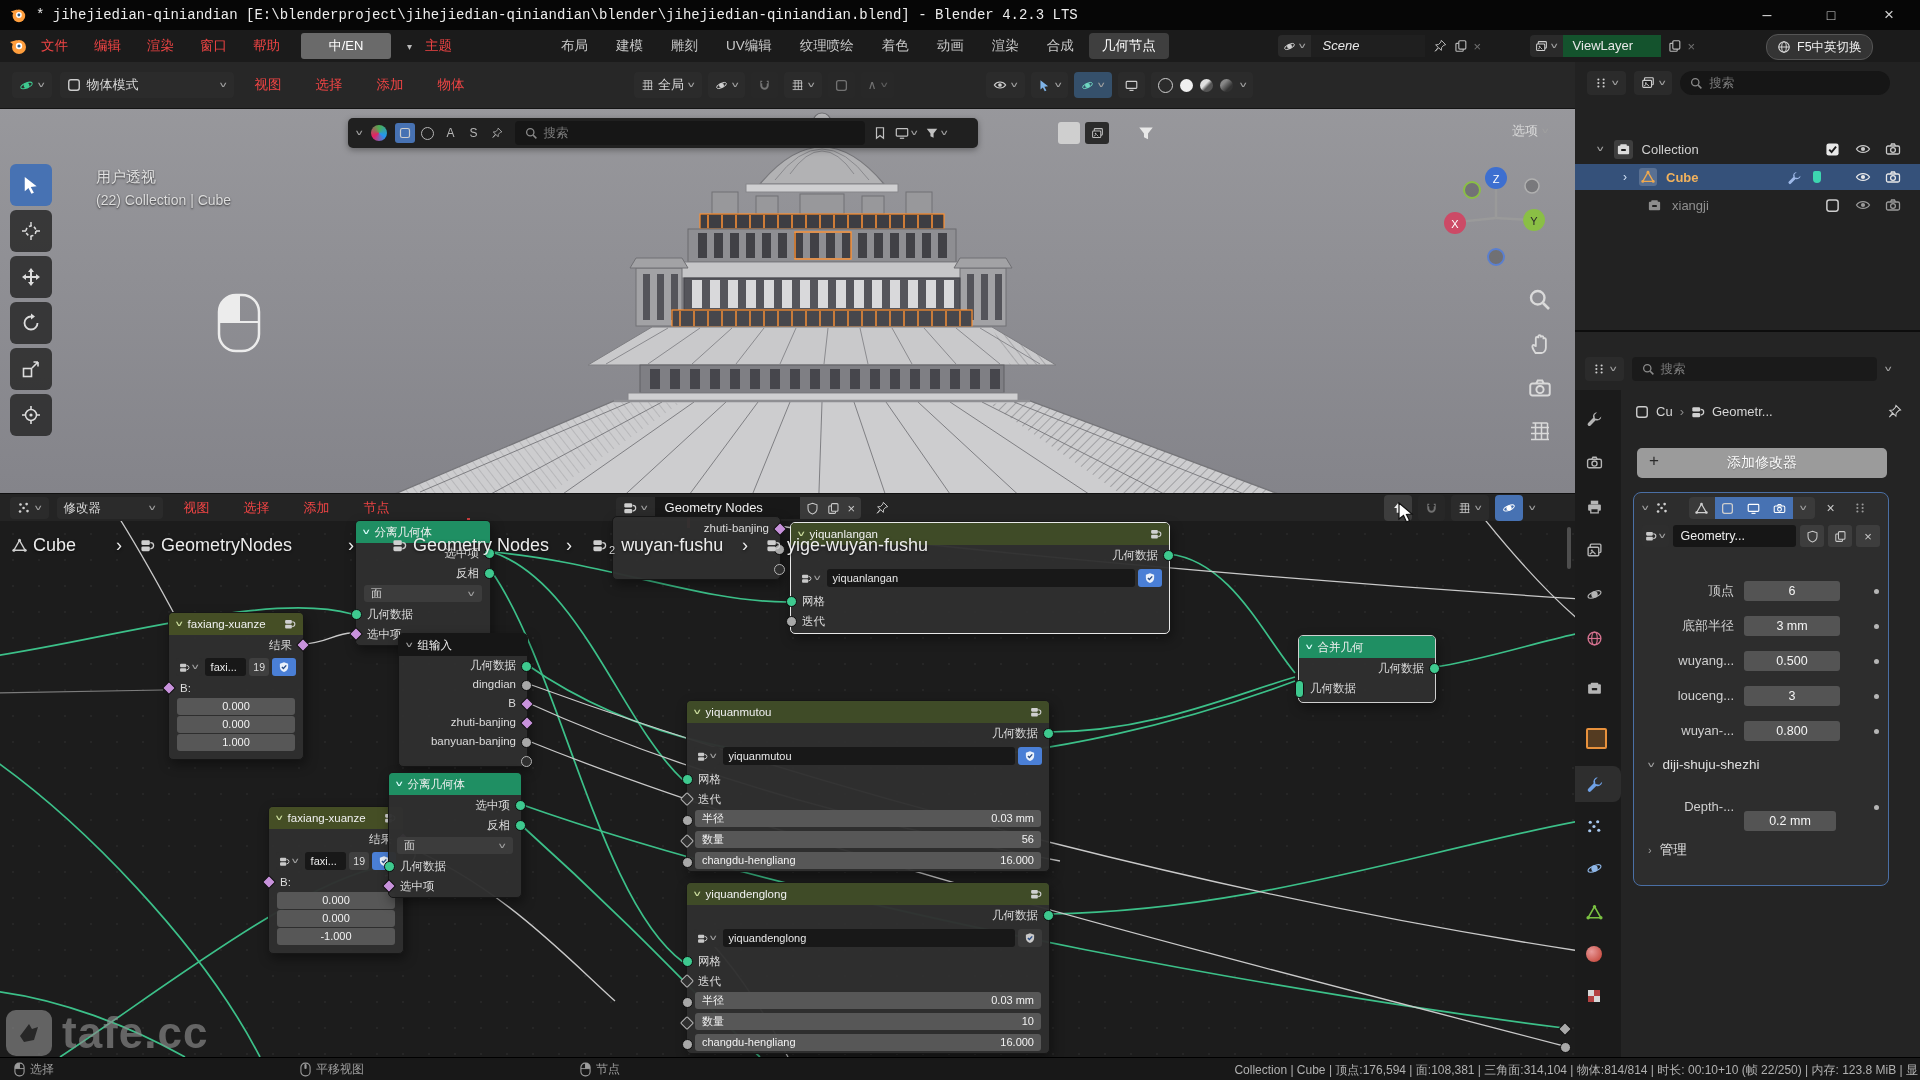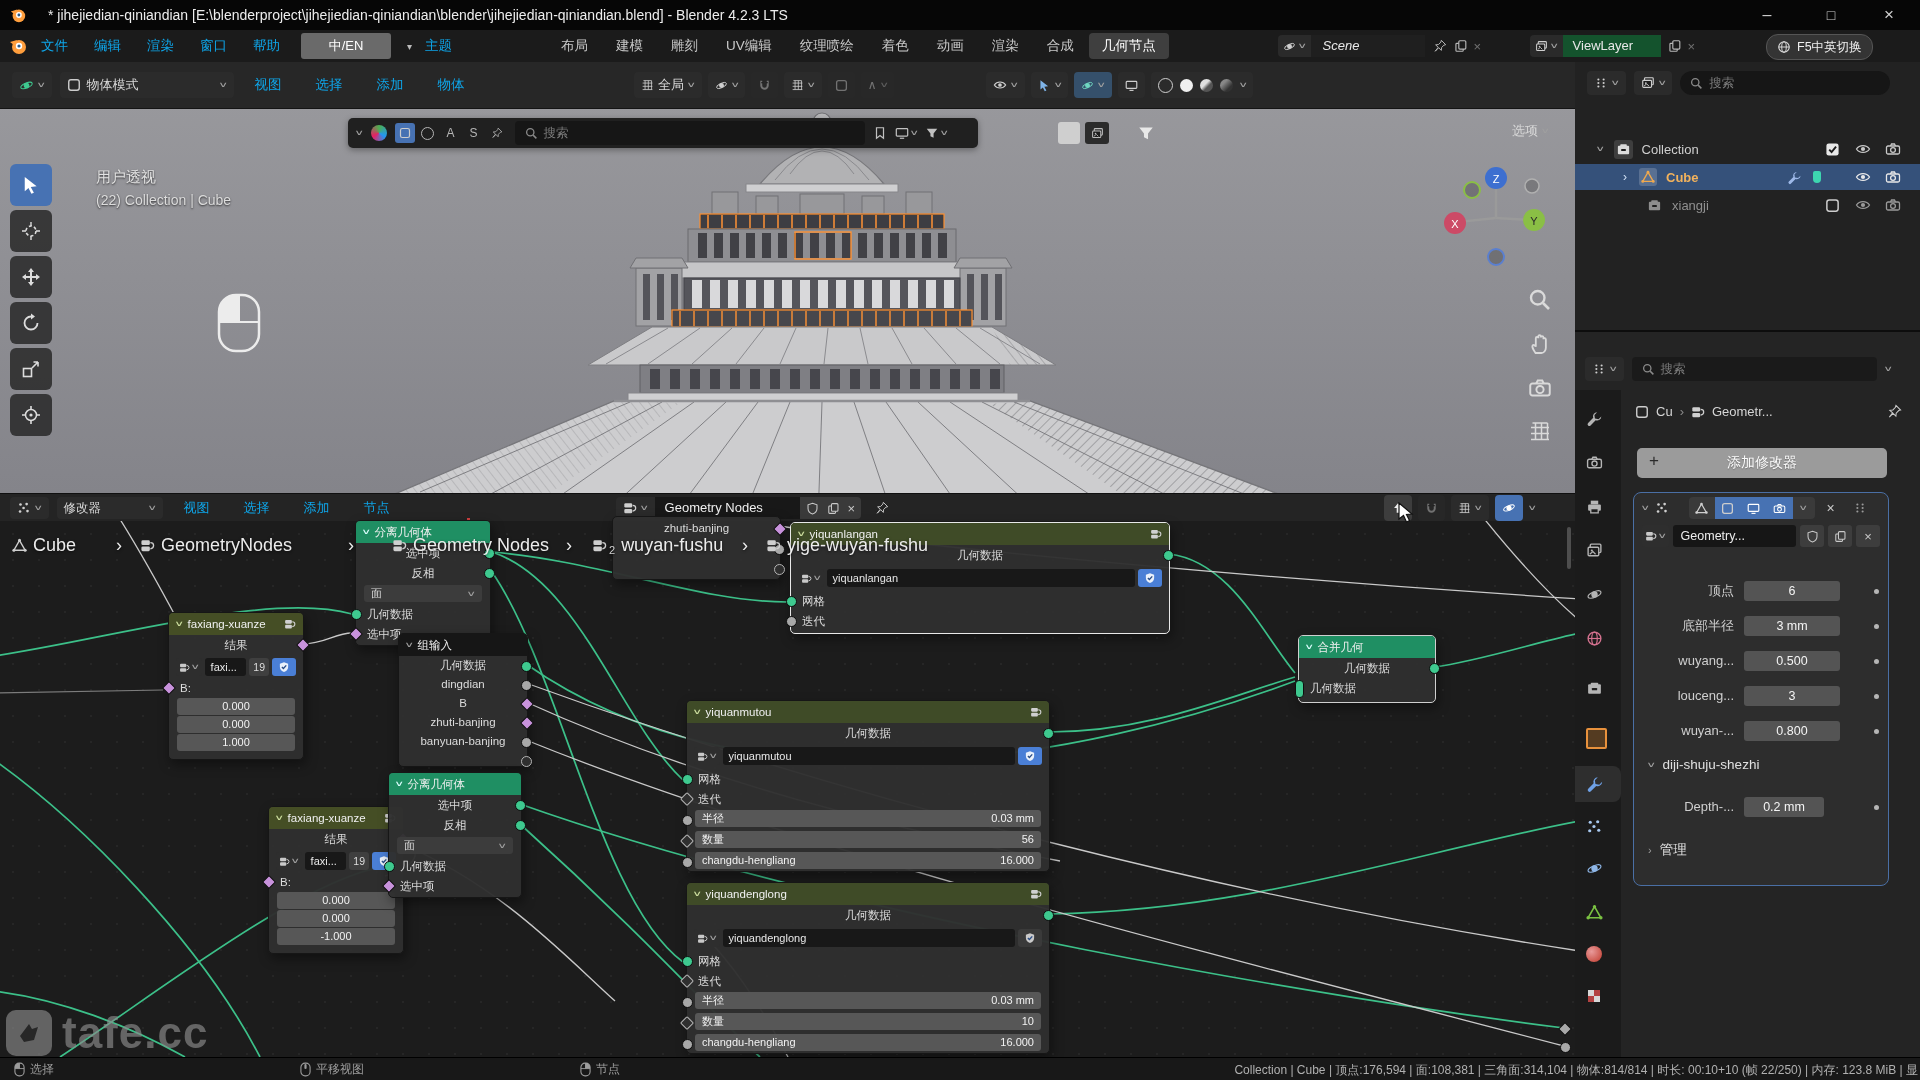--- a/index.html
+++ b/index.html
@@ -1,37 +1,37 @@
 <!DOCTYPE html>
 <html><head>
 <meta charset="utf-8">
 <style>
   html,body{margin:0;padding:0;background:#000;}
   #root{position:relative;width:1920px;height:1080px;overflow:hidden;background:#1d1d1d;
         font-family:"Liberation Sans","DejaVu Sans",sans-serif;color:#d6d6d6;-webkit-font-smoothing:antialiased;}
   .abs{position:absolute;}
   .flex{display:flex;align-items:center;}
   .chev{font-size:9px;color:#9f9f9f;display:inline-block;transform:scaleX(1.5) scaleY(.8);}
-  .menu-item{padding:0 13px;font-size:13.5px;color:#0ea5e9;}
+  .menu-item{padding:0 13px;font-size:13.5px;color:#ef4444;}
   .tab{padding:0 13px;font-size:13.5px;color:#c9c9c9;height:26px;line-height:26px;border-radius:4px;}
   .tab.active{background:#3f3f3f;color:#fff;}
   .hbtn{background:#2b2b2b;border-radius:4px;display:flex;align-items:center;gap:4px;padding:0 7px;height:26px;font-size:13px;color:#d8d8d8;}
   .dim{opacity:.45;}
   
   #nodecanvas{background:#1c1c1c;background-image:radial-gradient(#262626 1px,transparent 1px);background-size:26px 26px;}
   .node{position:absolute;background:rgba(47,47,47,.97);border:1px solid #161616;border-radius:5px;
         box-shadow:2px 5px 12px rgba(0,0,0,.4);font-size:11.5px;color:#dcdcdc;}
   .node.sel{border:1.5px solid #e8e8e8;}
   .nhd{height:22px;display:flex;align-items:center;gap:5px;padding:0 7px;border-radius:4px 4px 0 0;font-size:11.5px;color:#f0f0f0;white-space:nowrap;overflow:hidden;}
   .hd-green{background:#1f8f63;}
   .hd-olive{background:#454e25;}
   .hd-olive2{background:#3f4b27;}
   .hd-dark{background:#161616;}
   .nrow{position:relative;height:20px;line-height:20px;padding:0 11px;white-space:nowrap;}
-  .nrow.r{text-align:center;}
+  .nrow.r{text-align:right;}
   .sock{position:absolute;width:9px;height:9px;border-radius:50%;border:1px solid #0e0e0e;top:5px;}
   .sock.l{left:-5px;}.sock.r{right:-5px;}
   .sock.dia{width:8px;height:8px;border-radius:1.5px;transform:rotate(45deg);}
   .sg{background:#3ec98f;}.sgr{background:#a8a8a8;}.sp{background:#c892dc;}
   .sopen{background:#2f2f2f;border-color:#b5b5b5;}
   .nfield{margin:1px 8px;background:#575757;border-radius:3px;height:17px;line-height:17px;font-size:11px;color:#f2f2f2;display:flex;justify-content:space-between;padding:0 7px;}
   .nfield.center{justify-content:center;}
   .ndd{margin:2px 8px;background:#3c3c3c;border-radius:3px;height:17px;line-height:17px;font-size:11px;color:#ddd;display:flex;justify-content:space-between;padding:0 7px;}
   .nname{display:flex;gap:3px;margin:2px 7px;height:20px;align-items:center;}
   .nname .fld{flex:1;background:#181818;border-radius:3px;height:18px;line-height:18px;padding:0 6px;color:#e8e8e8;font-size:11px;overflow:hidden;white-space:nowrap;}
@@ -199,21 +199,21 @@
       </symbol>
   </defs>
 </svg>
 
 <div id="root">
 
   <div class="abs flex" style="left:0;top:0;width:1920px;height:30px;background:#060606;">
     <svg class="ic" width="18" height="18" style="margin-left:9px">
         <use href="#sy-blender"></use>
       </svg>
-    <span style="margin-left:21px;font-size:14px;color:#ededed;">* jihejiedian-qiniandian [E:\blenderproject\jihejiedian-qiniandian\blender\jihejiedian-qiniandian.blend] - Blender 4.2.3 LTS</span>
+    <span style="margin-left:9px;font-size:14px;color:#ededed;font-family:Liberation Mono, monospace;">* jihejiedian-qiniandian [E:\blenderproject\jihejiedian-qiniandian\blender\jihejiedian-qiniandian.blend] - Blender 4.2.3 LTS</span>
     <span style="position:absolute;right:130px;width:46px;text-align:center;color:#cfcfcf;font-size:16px;">–</span>
     <span style="position:absolute;right:66px;width:46px;text-align:center;color:#cfcfcf;font-size:14px;">□</span>
     <span style="position:absolute;right:8px;width:46px;text-align:center;color:#cfcfcf;font-size:17px;">×</span>
   </div>
 
   <div class="abs" style="left:0;top:30px;width:1920px;height:32px;background:#1b1b1b;border-bottom:1px solid #0c0c0c;">
     <div class="abs flex" style="left:8px;top:0;height:32px;">
       <svg class="ic" width="20" height="20">
           <use href="#sy-blender"></use>
         </svg>
@@ -1369,21 +1369,21 @@
           <span class="pdot" style="left:240px;top:113px;"></span>
         <span class="plabel" style="left:0;top:140px;">wuyan-...</span>
           <span class="pfield abs" style="left:110px;top:140px;width:96px;">0.800</span>
           <span class="pdot" style="left:240px;top:148px;"></span>
       </div>
       <div class="abs flex" style="left:14px;top:264px;gap:8px;font-size:13.5px;color:#e0e0e0;">
         <span class="chev">∨</span>
           <span>diji-shuju-shezhi</span>
       </div>
       <span class="plabel" style="left:0;top:304px;">Depth-...</span>
-      <span class="pfield abs" style="left:110px;top:304px;width:80px;">0.2 mm</span>
+      <span class="pfield abs" style="left:110px;top:318px;width:92px;">0.2 mm</span>
       <span class="pdot" style="left:240px;top:312px;"></span>
       <div class="abs flex" style="left:14px;top:348px;gap:8px;font-size:13.5px;color:#e0e0e0;">
         <span style="font-size:11px;color:#9f9f9f;">›</span>
           <span>管理</span>
       </div>
     </div>
   </div>
 
   <div class="abs" style="left:0;top:1057px;width:1920px;height:23px;background:#181818;border-top:1px solid #000;font-size:12px;color:#9c9c9c;">
     <span class="abs flex" style="left:14px;top:3px;gap:5px;">

